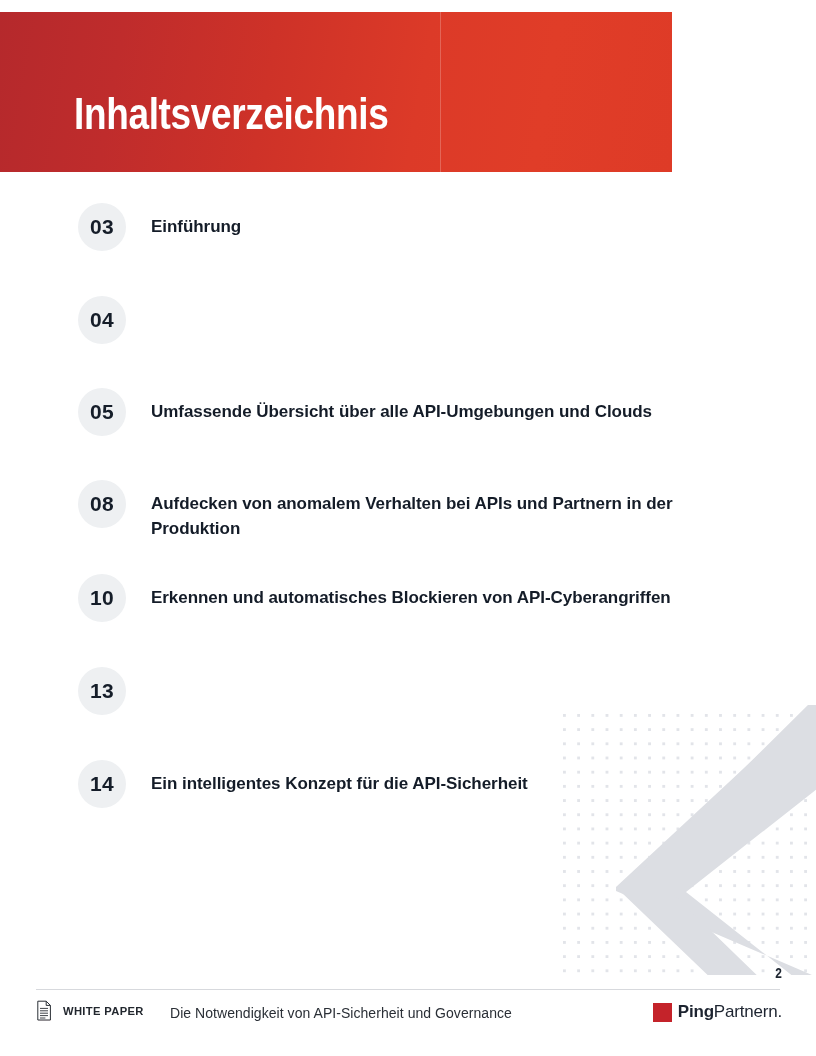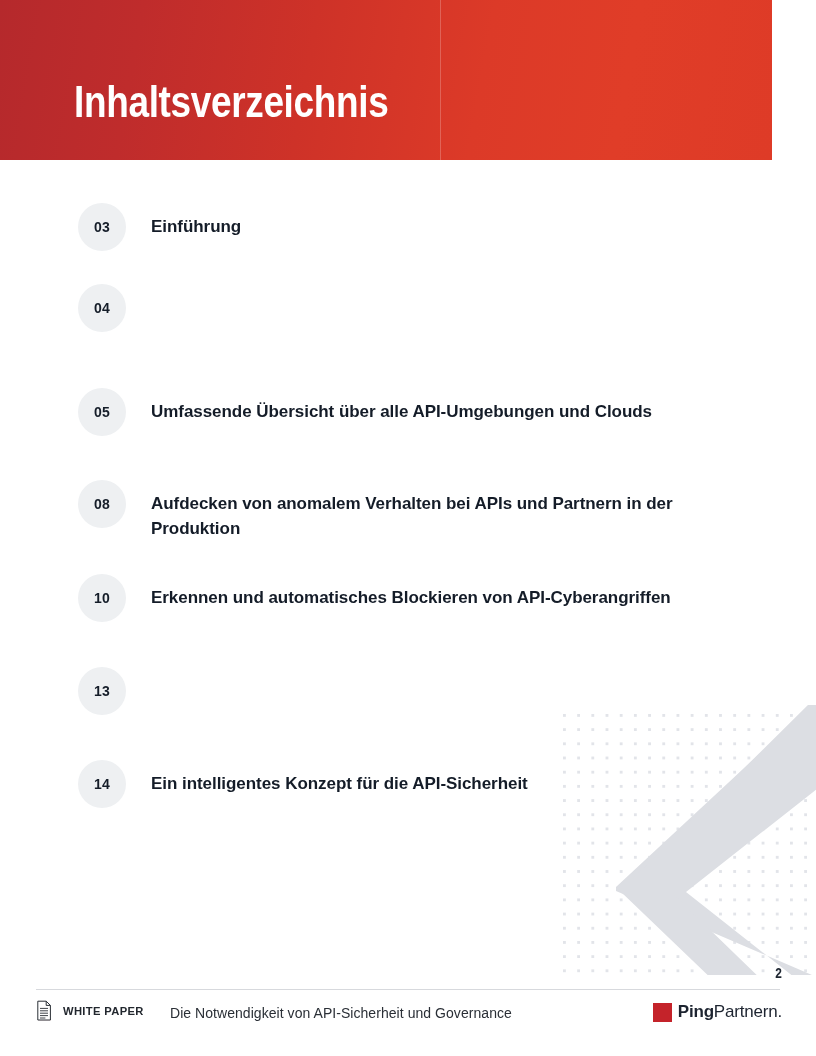--- a/index.html
+++ b/index.html
@@ -21,22 +21,22 @@
     width: 816px;
     height: 1056px;
     background: #ffffff;
     overflow: hidden;
   }
 
   
   .header-band {
     position: absolute;
     left: 0;
-    top: 0;
-    width: 772px;
+    top: 12px;
+    width: 672px;
     height: 160px;
     background: linear-gradient(100deg,
         #b5292c 0%,
         #bf2c2c 18%,
         #ce3228 40%,
         #dc3a28 62%,
         #e03d28 80%,
         #de3b27 100%);
     overflow: hidden;
   }
@@ -99,37 +99,37 @@
   .toc-badge {
     width: 48px;
     height: 48px;
     border-radius: 50%;
     background: #eef0f2;
     flex: 0 0 48px;
     display: flex;
     align-items: center;
     justify-content: center;
     color: #151d29;
-    font-size: 14px;
+    font-size: 21px;
     font-weight: 700;
     letter-spacing: 0.3px;
   }
   .toc-label {
     margin-left: 25px;
     color: #141c28;
     font-size: 17px;
     font-weight: 700;
     line-height: 24.5px;
     letter-spacing: -0.05px;
     padding-top: 12px;
     max-width: 600px;
   }
 
   .it0 { top: 43px; }
-  .it1 { top: 124px; }
+  .it1 { top: 136px; }
   .it2 { top: 228px; }
   .it3 { top: 320px; }
   .it4 { top: 414px; }
   .it5 { top: 507px; flex-direction: column; }
   .it6 { top: 600px; }
 
   
   .page-number {
     position: absolute;
     right: 34px;

